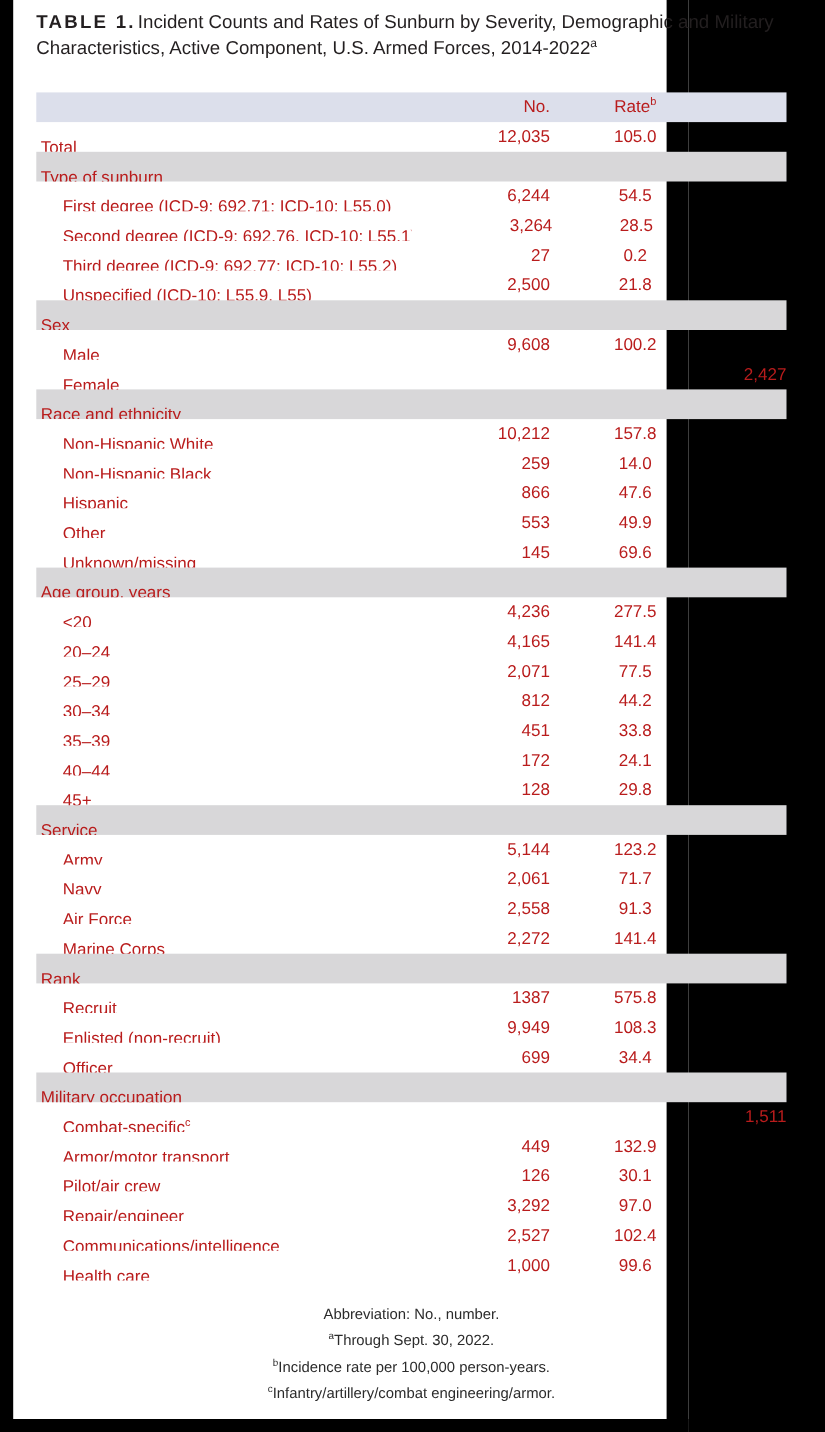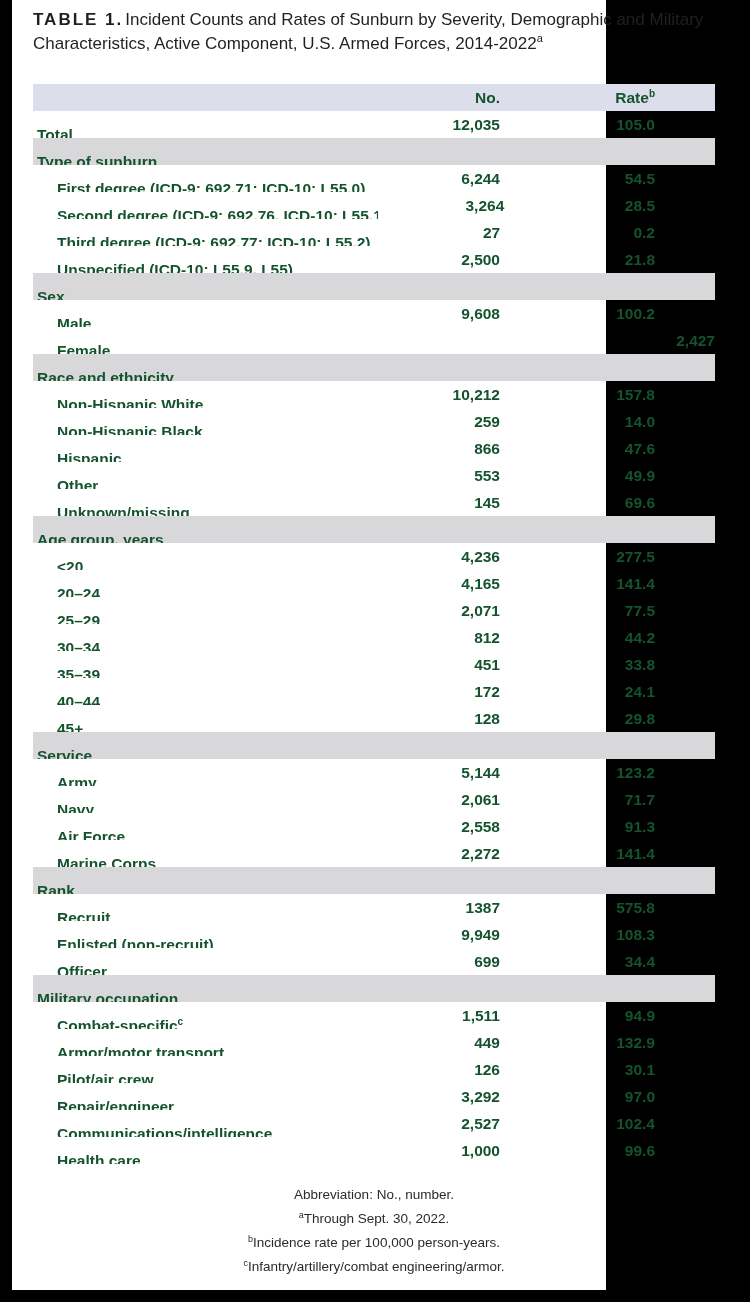--- a/index.html
+++ b/index.html
@@ -18,25 +18,25 @@
     border-bottom: 12px solid #000;
   }
   .content { padding: 8px 0 0 21px; }
   .title {
     width: 672px;
     font-size: 17px; line-height: 24px;
     color: #231f20; font-weight: 400;
   }
   .title .title-label { font-weight: 700; letter-spacing: 2px; margin-right: 2px; }
   .title sup { font-size: 11px; vertical-align: super; line-height: 0; }
-  .tbl { width: 682px; margin-top: 28px; font-size: 15.5px; color: #14532d; font-weight: bold; }
+  .tbl { width: 682px; margin-top: 28px; font-size: 15.5px; color: #b91c1c; }
   .row { display: flex; height: 27px; line-height: 27px; align-items: stretch; }
   .row .c-label { flex: 1 1 auto; padding-left: 24px; white-space: nowrap; overflow: hidden; margin-top: 10px; }
   .row .c-no   { width: 130px; text-align: right; }
-  .row .c-rate { width: 215px; text-align: right; padding-right: 60px; }
+  .row .c-rate { width: 215px; text-align: center; padding-right: 60px; }
   .row.header-row { background: var(--band-header, #dcdfeb); }
   .row.header-row .c-label { padding-left: 4px; }
   .row.section-row { background: var(--band-section, #d8d7d9); }
   .row.section-row .c-label { padding-left: 4px; }
   .row.total-row .c-label { padding-left: 4px; }
   sup.mark { font-size: 10px; vertical-align: super; line-height: 0; }
   .footnotes { margin-top: 19px; font-size: 13.5px; line-height: 24px; color: #2b2b2b; width: 682px; text-align: center; }
   .footnotes .fn sup.mark { font-size: 9px; }
 </style>
 </head>
@@ -216,21 +216,20 @@
             <div class="c-rate">34.4</div>
           </div>
           <div class="row section-row">
             <div class="c-label">Military occupation</div>
             <div class="c-no"></div>
             <div class="c-rate"></div>
           </div>
           <div class="row data-row">
             <div class="c-label">Combat-specific<sup class="mark">c</sup></div>
             <div class="c-no">1,511</div>
-            <div class="c-rate">94.9</div>
           </div>
           <div class="row data-row">
             <div class="c-label">Armor/motor transport</div>
             <div class="c-no">449</div>
             <div class="c-rate">132.9</div>
           </div>
           <div class="row data-row">
             <div class="c-label">Pilot/air crew</div>
             <div class="c-no">126</div>
             <div class="c-rate">30.1</div>

